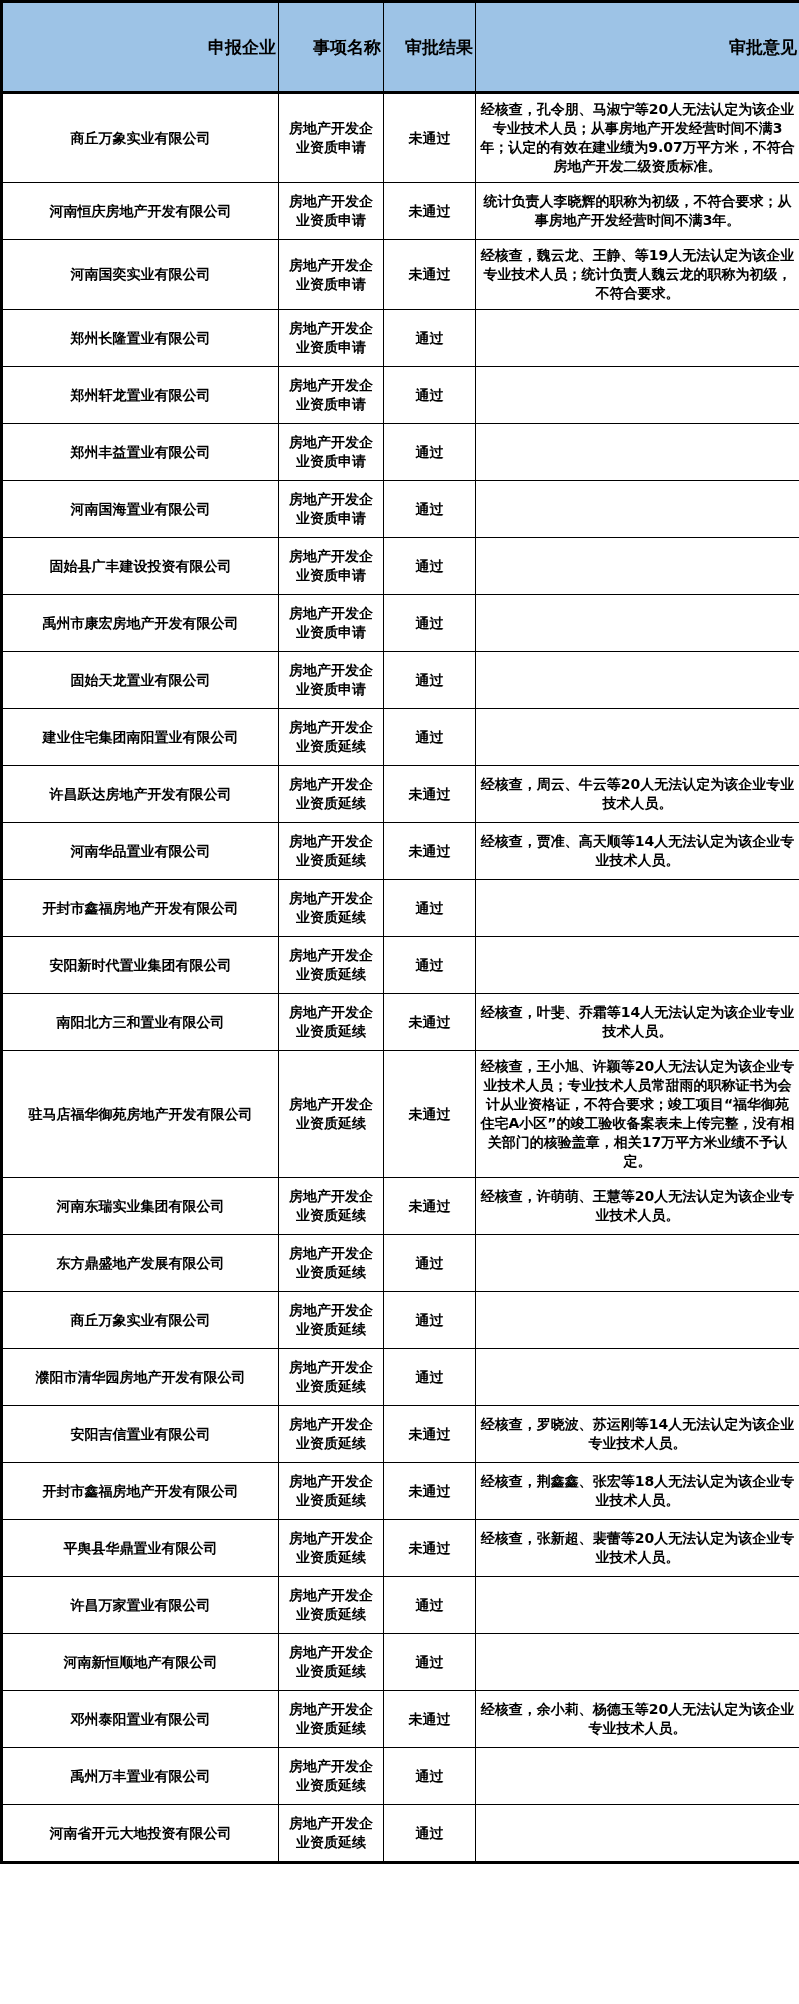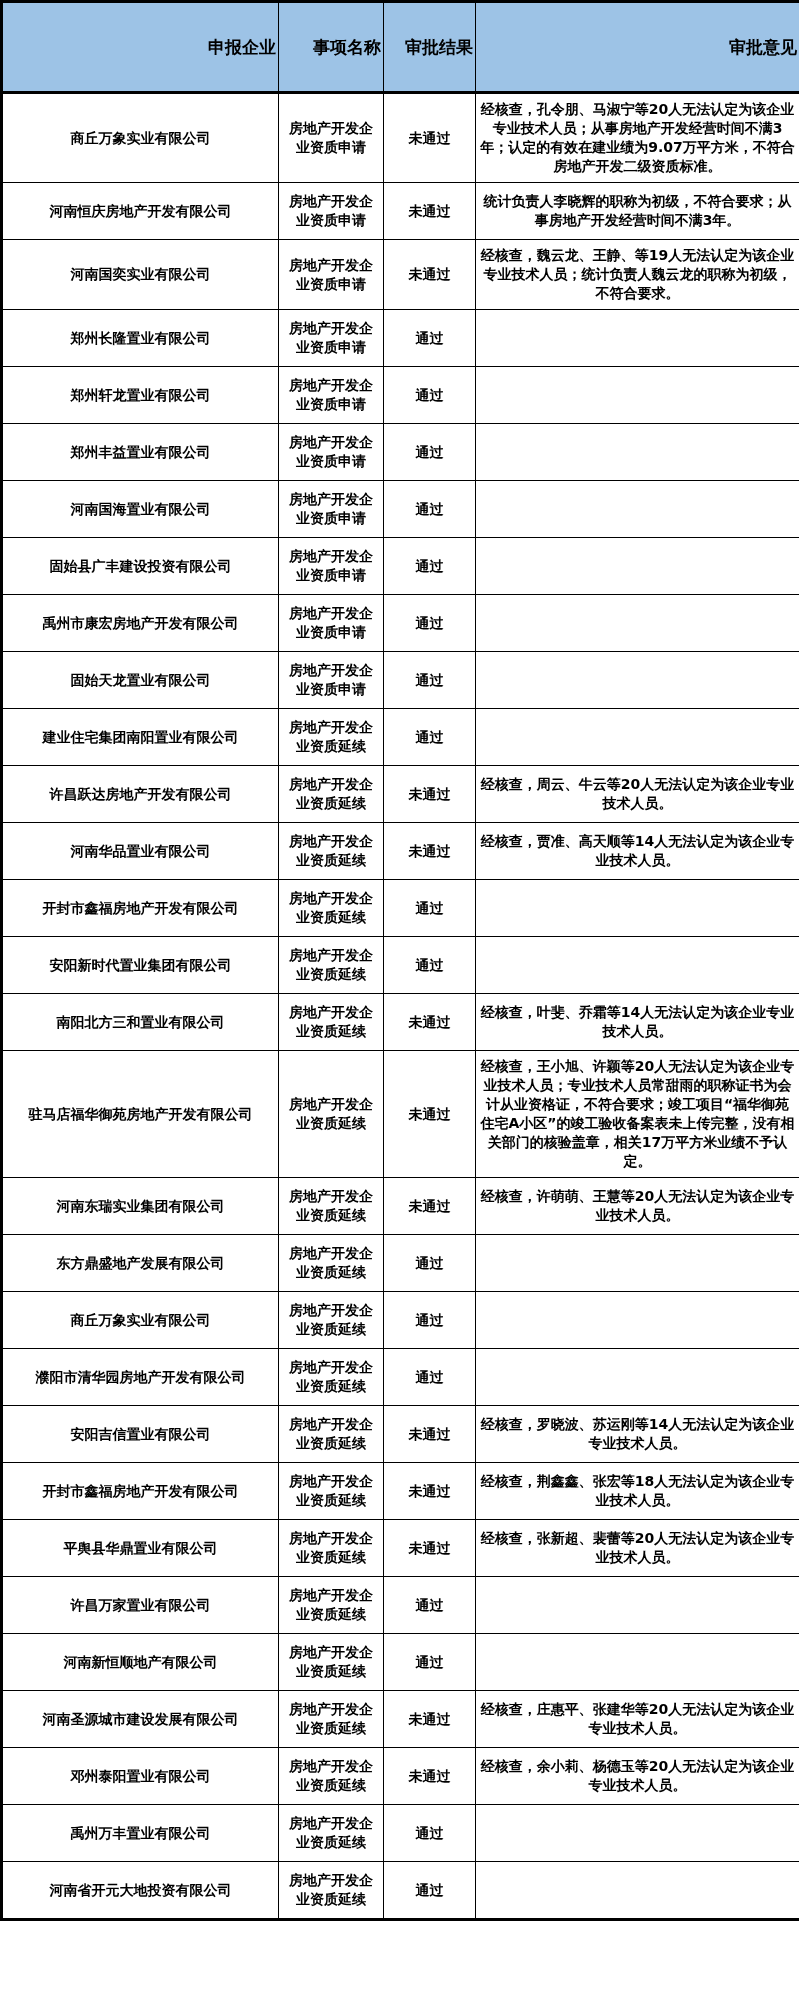--- a/index.html
+++ b/index.html
@@ -222,26 +222,20 @@
         <td class="cell-result">通过</td>
         <td class="cell-opinion"></td>
       </tr>
       <tr>
         <td class="cell-company">河南新恒顺地产有限公司</td>
         <td class="cell-item">房地产开发企业资质延续</td>
         <td class="cell-result">通过</td>
         <td class="cell-opinion"></td>
       </tr>
       <tr>
-        <td class="cell-company">河南圣源城市建设发展有限公司</td>
-        <td class="cell-item">房地产开发企业资质延续</td>
-        <td class="cell-result">未通过</td>
-        <td class="cell-opinion">经核查，庄惠平、张建华等20人无法认定为该企业专业技术人员。</td>
-      </tr>
-      <tr>
         <td class="cell-company">邓州泰阳置业有限公司</td>
         <td class="cell-item">房地产开发企业资质延续</td>
         <td class="cell-result">未通过</td>
         <td class="cell-opinion">经核查，余小莉、杨德玉等20人无法认定为该企业专业技术人员。</td>
       </tr>
       <tr>
         <td class="cell-company">禹州万丰置业有限公司</td>
         <td class="cell-item">房地产开发企业资质延续</td>
         <td class="cell-result">通过</td>
         <td class="cell-opinion"></td>

